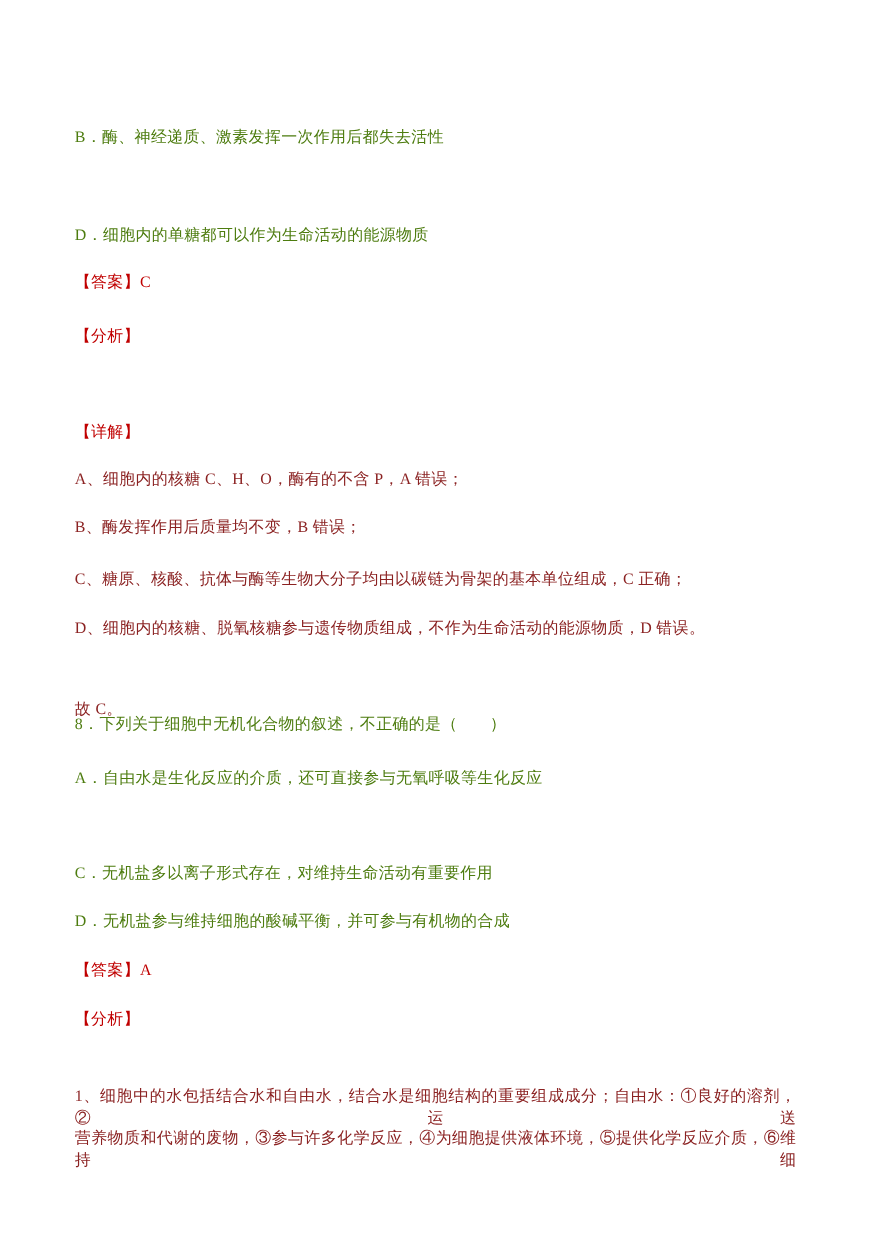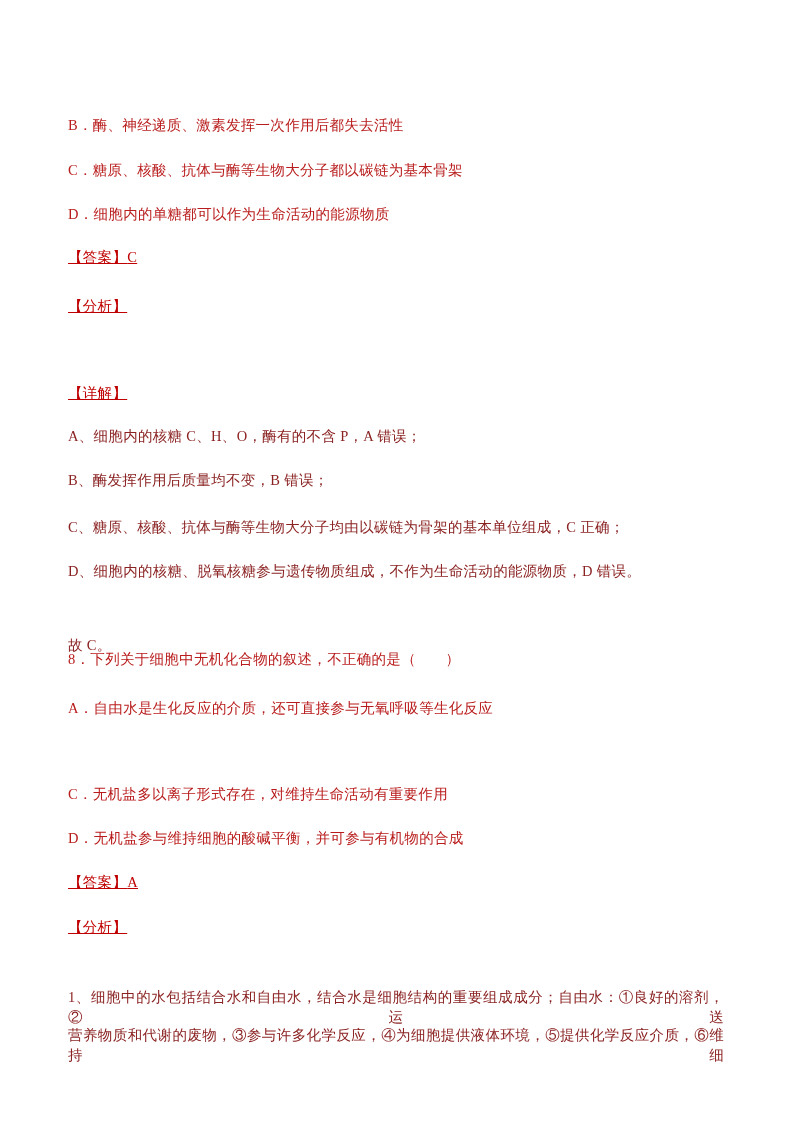--- a/index.html
+++ b/index.html
@@ -16,39 +16,38 @@
     font-family: "Liberation Serif", "DejaVu Serif", serif;
   }
   .ln {
     position: absolute;
     left: 68px;
     font-size: 14.5px;
     line-height: 20px;
     white-space: nowrap;
     letter-spacing: 0.3px;
   }
-  .black { color: #b91c1c; }
-  .bright-red { color: #c00000; text-decoration: underline; }
+  .black { color: #4d7c0f; }
+  .bright-red { color: #c00000; }
   .dark-red { color: #8b2222; }
   .just {
     width: 656px;
     white-space: normal;
     text-align: justify;
     text-align-last: justify;
     overflow: hidden;
     margin-top: 40px;
   }
 </style>
 </head>
 <body>
 
 <div class="page">
 
   <p class="ln black" style="top:100px">B．酶、神经递质、激素发挥一次作用后都失去活性</p>
-  <p class="ln black" style="top:145px">C．糖原、核酸、抗体与酶等生物大分子都以碳链为基本骨架</p>
   <p class="ln black" style="top:189px">D．细胞内的单糖都可以作为生命活动的能源物质</p>
 
   <p class="ln" style="top:232px"><span class="bright-red">【答案】</span><span class="bright-red">C</span></p>
 
   <p class="ln bright-red" style="top:281px">【分析】</p>
 
   <p class="ln bright-red" style="top:368px">【详解】</p>
   <p class="ln dark-red" style="top:411px">A、细胞内的核糖 C、H、O，酶有的不含 P，A 错误；</p>
   <p class="ln dark-red" style="top:455px">B、酶发挥作用后质量均不变，B 错误；</p>
   <p class="ln dark-red" style="top:502px">C、糖原、核酸、抗体与酶等生物大分子均由以碳链为骨架的基本单位组成，C 正确；</p>

